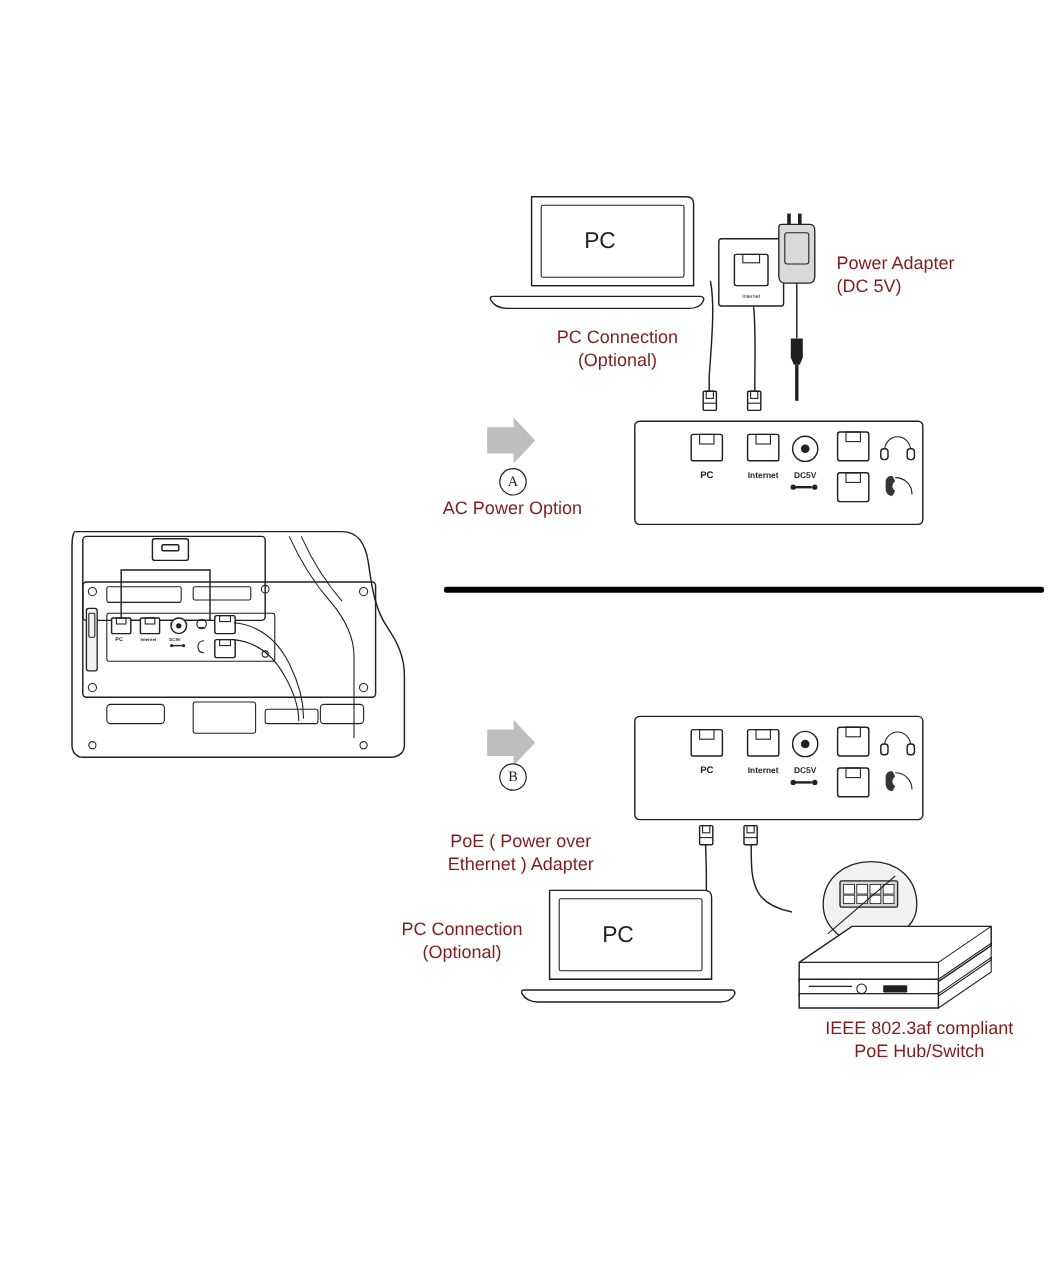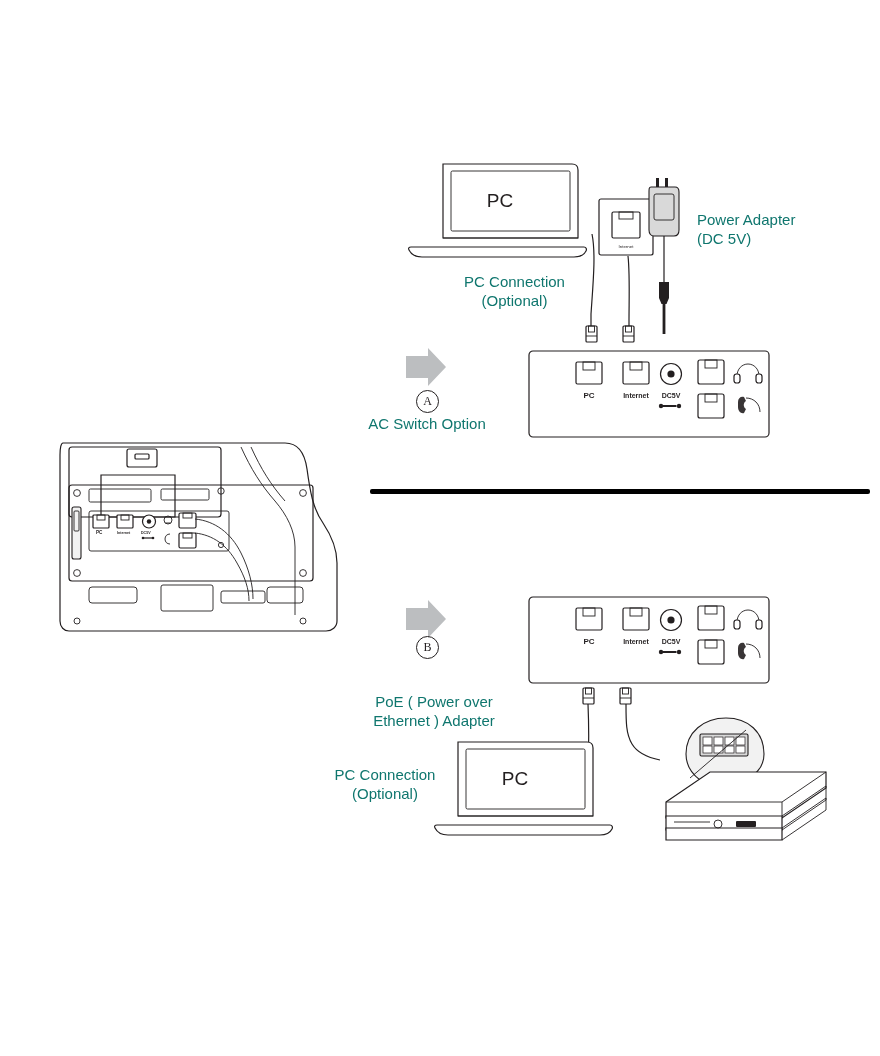--- a/index.html
+++ b/index.html
@@ -21,21 +21,21 @@
     width: 752px;
     height: 1056px;
   }
   .abs { position: absolute; }
 
   
   .label {
     position: absolute;
     font-size: 15px;
     line-height: 19px;
-    color: #0f766e;
+    color: #7f1d1d;
     white-space: pre;
     text-align: center;
   }
   .label.left { text-align: left; }
 
   
   .divider {
     position: absolute;
     background: #000;
     height: 5px;
@@ -266,21 +266,21 @@
       <path class="st-thin" d="M218,48 C226,48 232,54 232,62"></path>
     </svg>
   </div>
 
   <div class="arrow" style="left:404px; top:348px; width:44px; height:40px;">
     <svg width="44" height="40" viewBox="0 0 44 40">
       <path fill="#bcbec0" d="M2,8 L24,8 L24,0 L42,19 L24,38 L24,30 L2,30 Z"></path>
     </svg>
   </div>
   <div class="marker" style="left:416px; top:390px;">A</div>
-  <div class="label" style="left:346px; top:414px; width:162px;"><span>AC Switch Option</span></div>
+  <div class="label" style="left:346px; top:414px; width:162px;"><span>AC Power Option</span></div>
 
   <div class="arrow" style="left:404px; top:600px; width:44px; height:40px;">
     <svg width="44" height="40" viewBox="0 0 44 40">
       <path fill="#bcbec0" d="M2,8 L24,8 L24,0 L42,19 L24,38 L24,30 L2,30 Z"></path>
     </svg>
   </div>
   <div class="marker" style="left:416px; top:636px;">B</div>
   <div class="label" style="left:348px; top:692px; width:172px;"><span>PoE ( Power over</span><br><span>Ethernet ) Adapter</span></div>
 
   <div class="abs" style="left:528px; top:596px; width:242px; height:88px;">
@@ -374,14 +374,15 @@
       <path class="st-thin" d="M132,100 L176,70 L176,84 L132,114"></path>
 
       <path class="fill-wh" d="M16,112 L132,112 L132,124 L16,124 Z"></path>
       <path class="st-thin" d="M132,112 L176,82 L176,94 L132,124"></path>
 
       <rect class="fill-dk" x="86" y="105" width="20" height="6" rx="1"></rect>
       <circle class="st-thin" cx="68" cy="108" r="4"></circle>
       <path class="st-thin" d="M24,106 L60,106"></path>
     </svg>
   </div>
+  <div class="label" style="left:660px; top:848px; width:212px;"><span>IEEE 802.3af compliant</span><br><span>PoE Hub/Switch</span></div>
 
 </div>
 
 </body></html>

